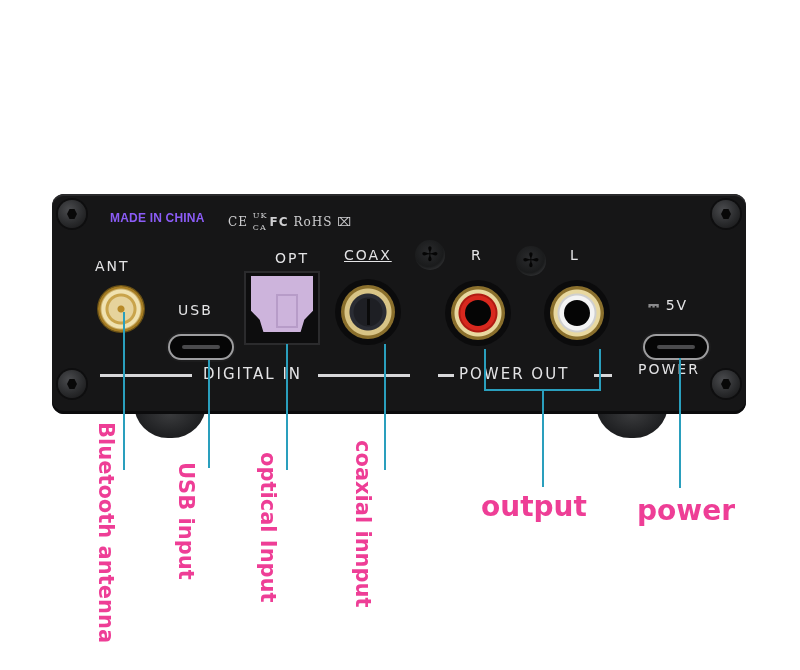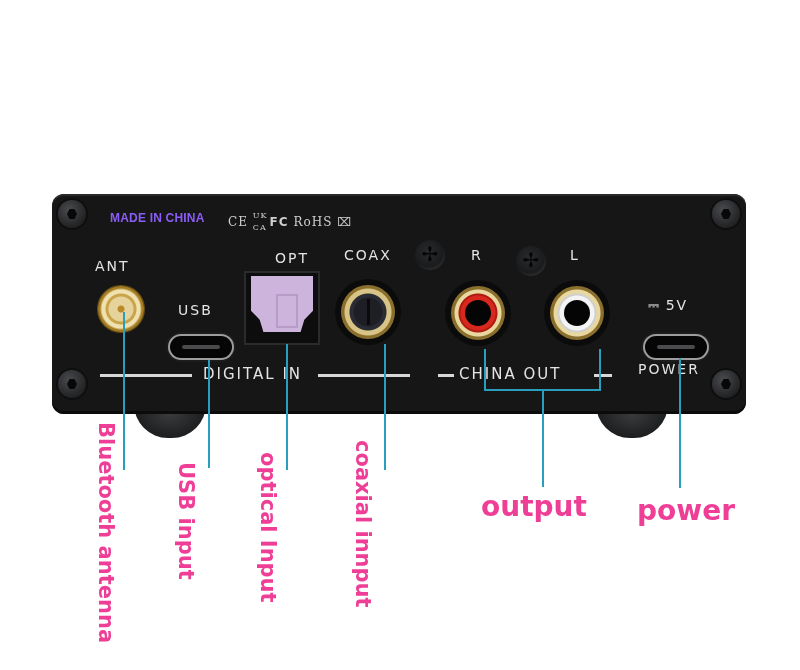--- a/index.html
+++ b/index.html
@@ -72,21 +72,21 @@
 <div class="abs silk" style="left:178px; top:302px;">USB</div>
 <div class="abs usbc" style="left:170px; top:336px;"></div>
 
 <div class="abs silk" style="left:263px; top:250px;margin-left:12px;">OPT</div>
 <div class="abs opt-frame" style="left:246px; top:273px;">
   <div class="abs opt-plug">
     <div class="abs opt-slot"></div>
   </div>
 </div>
 
-<div class="abs silk" style="left:344px; top:247px;">COAX</div>
+<div class="abs silk" style="left:344px; top:247px;text-decoration:underline;">COAX</div>
 <div class="abs rca" style="left:335px; top:279px;">
   <div class="abs rca-ring" style="background:radial-gradient(circle, #1e1f24 0 14px, #2a2c33 15px 18px, #d8c486 19px 23px, #8a6f2c 24px 27px);"></div>
   <div class="abs" style="left:32px; top:20px; width:3px; height:26px; background:#0a0a0a;"></div>
 </div>
 
 <div class="abs silk" style="left:471px; top:247px;">R</div>
 <div class="abs rca" style="left:445px; top:280px;">
   <div class="abs rca-ring" style="background:radial-gradient(circle, #d8281e 0 17px, #b01a12 18px 19px, #e8d8a0 20px 23px, #8a6f2c 24px 27px);"></div>
   <div class="abs rca-hole"></div>
 </div>
@@ -102,21 +102,21 @@
   <span>5V</span>
 </div>
 <div class="abs usbc" style="left:645px; top:336px;"></div>
 <div class="abs silk" style="left:638px; top:361px;">POWER</div>
 
 <div class="abs rule" style="left:100px; top:374px; width:92px;"></div>
 <div class="abs silk" style="left:203px; top:365px; font-size:15px;">DIGITAL IN</div>
 <div class="abs rule" style="left:318px; top:374px; width:92px;"></div>
 
 <div class="abs rule" style="left:438px; top:374px; width:16px;"></div>
-<div class="abs silk" style="left:459px; top:365px; font-size:15px;">CHINA OUT</div>
+<div class="abs silk" style="left:459px; top:365px; font-size:15px;">POWER OUT</div>
 <div class="abs rule" style="left:594px; top:374px; width:18px;"></div>
 
 <div class="abs vline" style="left:123px; top:312px; height:158px;"></div>
 <div class="abs vline" style="left:208px; top:360px; height:108px;"></div>
 <div class="abs vline" style="left:286px; top:344px; height:126px;"></div>
 <div class="abs vline" style="left:384px; top:344px; height:126px;"></div>
 <div class="abs vline" style="left:484px; top:349px; height:42px;"></div>
 <div class="abs vline" style="left:599px; top:349px; height:42px;"></div>
 <div class="abs hline" style="left:484px; top:389px; width:117px;"></div>
 <div class="abs vline" style="left:542px; top:389px; height:98px;"></div>

